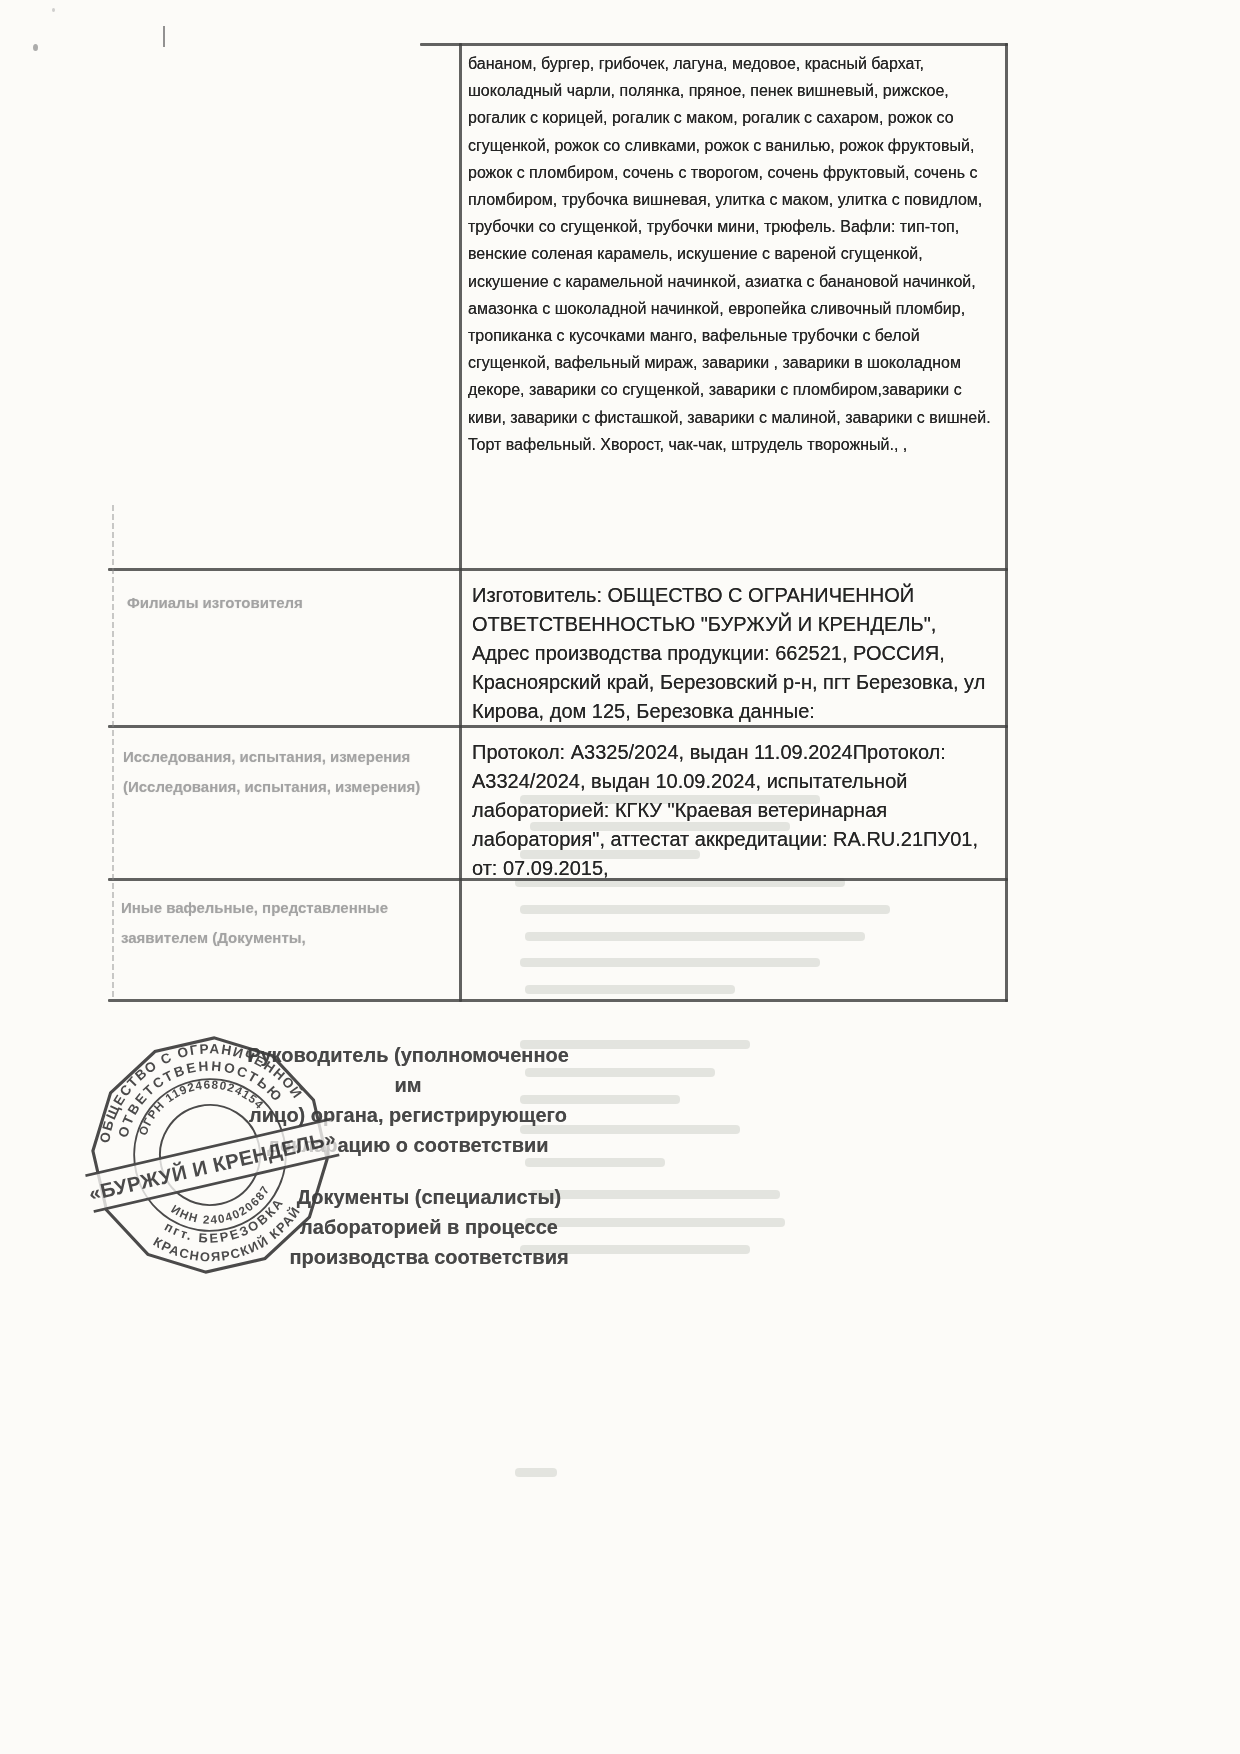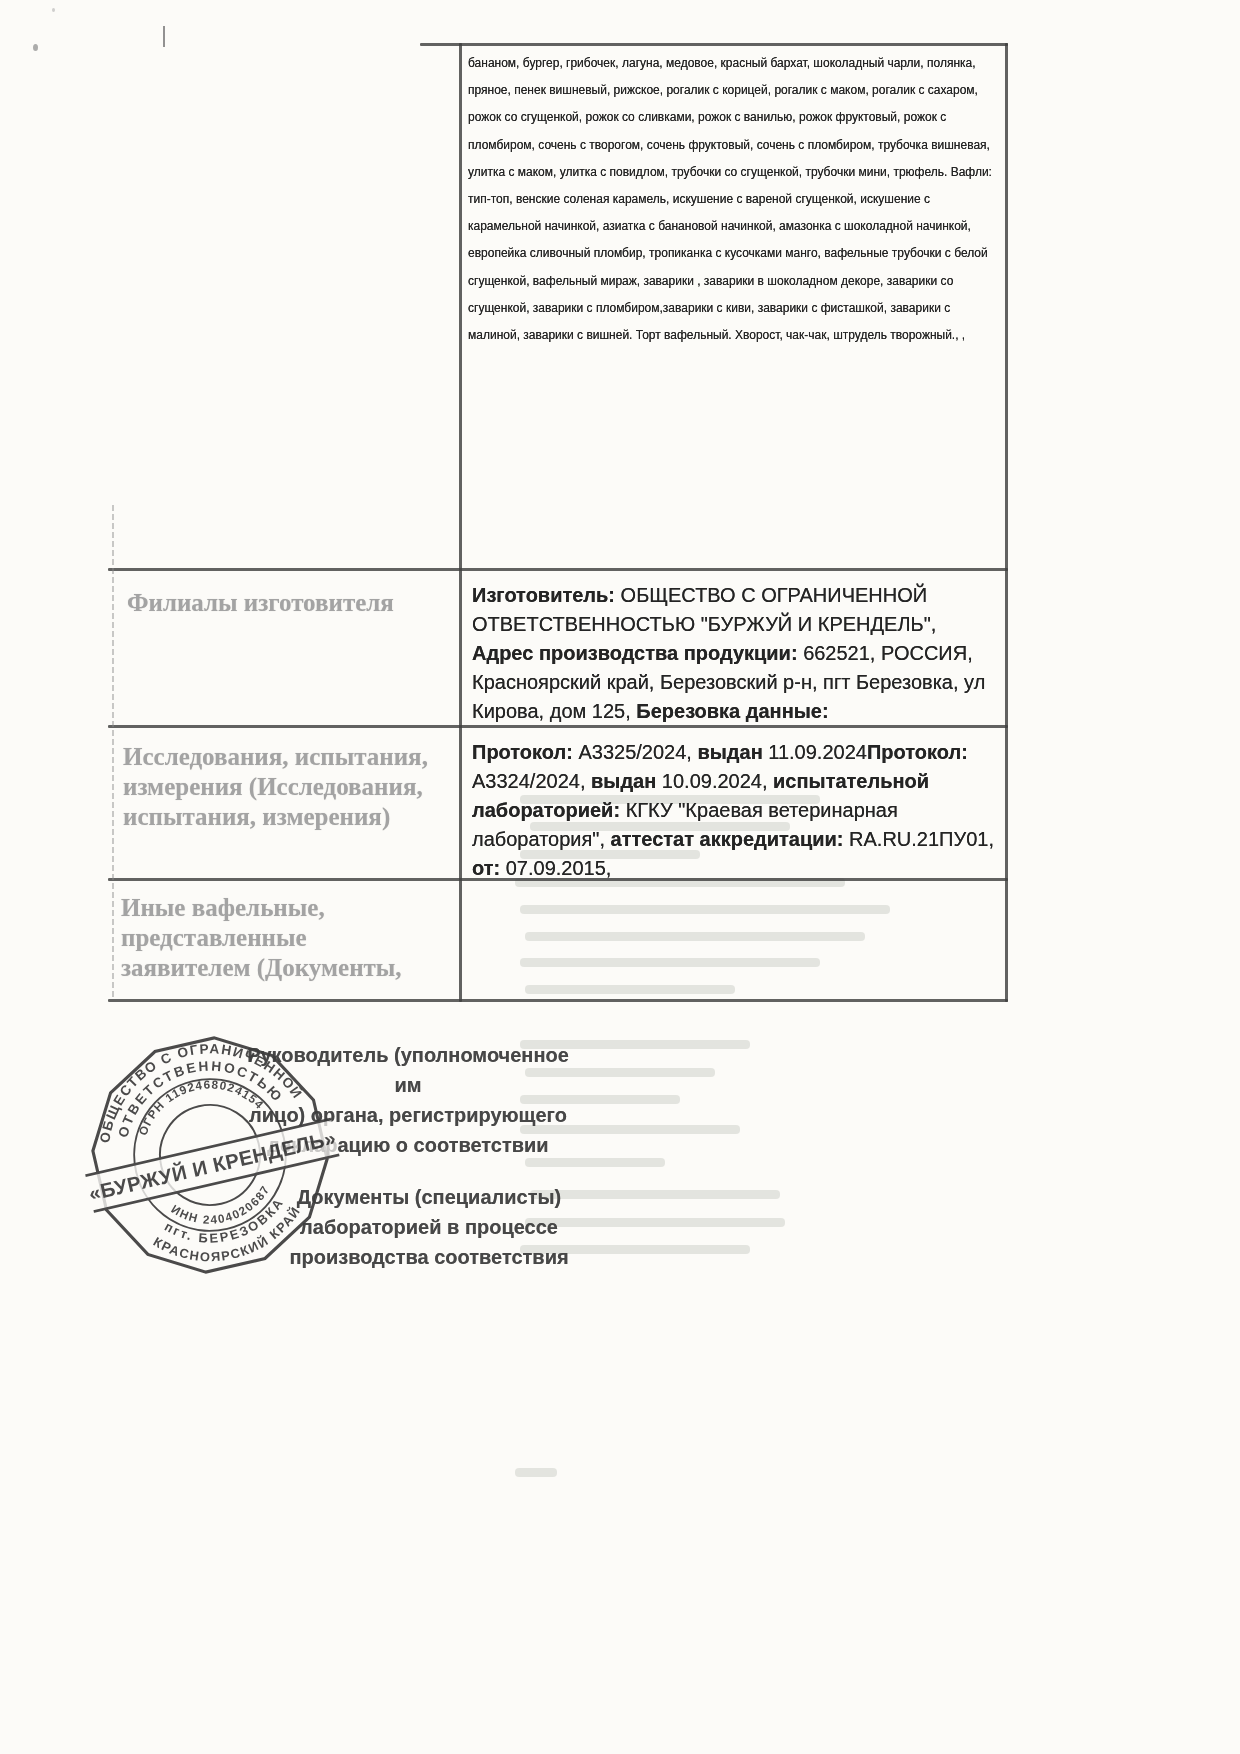--- a/index.html
+++ b/index.html
@@ -21,27 +21,27 @@
   .h-2{left:108px;top:725px;width:900px;}
   .h-3{left:108px;top:878px;width:900px;}
   .h-bot{left:108px;top:999px;width:900px;}
   .v-div{left:459px;top:43px;height:959px;}
   .v-right{left:1005px;top:43px;height:959px;}
   .v-left{left:112px;top:505px;width:2px;height:495px;opacity:.45;
     background:repeating-linear-gradient(180deg,#888 0 6px,transparent 6px 9px);}
   
   .topblock{
     position:absolute;left:468px;top:50px;width:532px;height:517px;overflow:hidden;
-    font-size:12px;line-height:27.2px;color:var(--body-text);
+    font-size:16px;line-height:27.2px;color:var(--body-text);
     text-shadow:0 0 .45px rgba(36,36,36,.85);
   }
-  .b{font-weight:700;}
+  .b{font-weight:400;}
   .cell-label{
-    position:absolute;width:312px;font-size:25px;line-height:30px;font-weight:700;
-    color:var(--faint-label);text-shadow:0 0 1px rgba(150,150,150,.45);opacity:.9;font-family:Liberation Serif, serif;
+    position:absolute;width:312px;font-size:15px;line-height:30px;font-weight:700;
+    color:var(--faint-label);text-shadow:0 0 1px rgba(150,150,150,.45);opacity:.9;
   }
   .lbl-1{left:127px;top:588px;}
   .lbl-2{left:123px;top:742px;}
   .lbl-3{left:121px;top:893px;}
   .cell-text{
     position:absolute;left:472px;width:524px;font-size:20px;line-height:29px;
     color:var(--body-text);text-shadow:0 0 .45px rgba(36,36,36,.85);
   }
   .cel-1{top:581px;}
   .cel-2{top:738px;}

